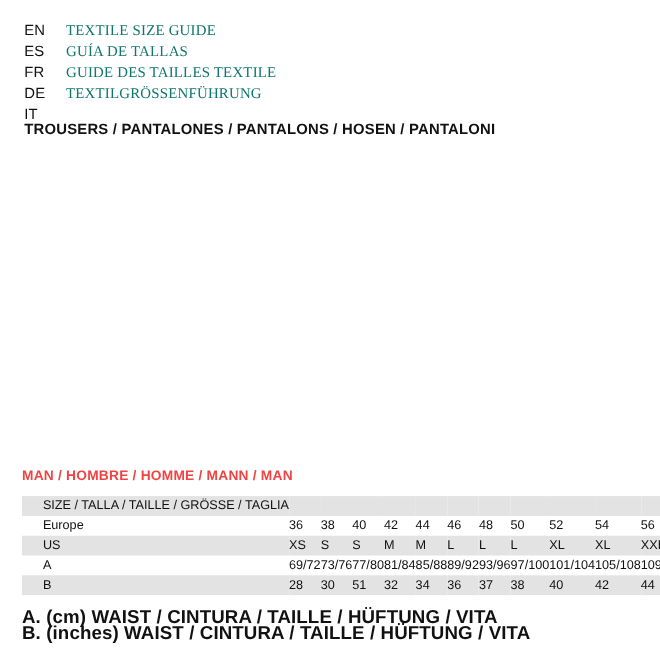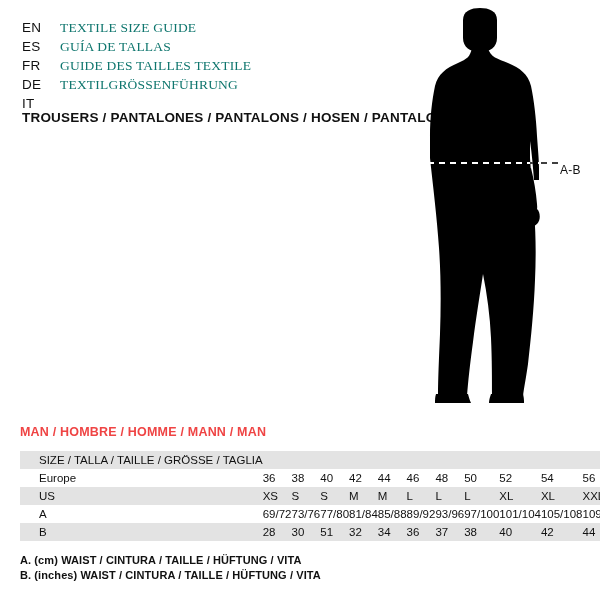--- a/index.html
+++ b/index.html
@@ -111,21 +111,21 @@
   }
   table.size-table td.cell {
     width: 52px;
     margin-top: 48px;
   }
 
   .footnotes {
     position: absolute;
     left: 20px;
     top: 553px;
-    font-size: 11px;
+    font-size: 17px;
     line-height: 15px;
     font-weight: bold;
     color: #111;
     letter-spacing: 0.1px;
   }
 </style>
 </head>
 <body>
 
 <div class="page">
@@ -147,64 +147,20 @@
       <span class="lang-code">DE</span>
       <span class="lang-text">TEXTILGRÖSSENFÜHRUNG</span>
     </div>
     <div class="lang-row">
       <span class="lang-code">IT</span>
     </div>
   </div>
 
   <div class="trousers-title">TROUSERS / PANTALONES / PANTALONS / HOSEN / PANTALONI</div>
 
-  <div class="figure-wrap">
-    <svg class="figure-svg" width="190" height="400" viewBox="0 0 190 400">
-
-      <path fill="#000000" d="M63 12 C63 3 71 0 80 0 C89 0 97 3 97 12 L97 30 C97 39 90 44 80 44 C70 44 63 39 63 30 Z"></path>
-
-      <path fill="#000000" d="M72 40 L88 40 C90 49 98 51 108 55
-        C120 60 128 66 131 78
-        C134 92 136 110 137 128
-        C138 142 139 152 139 160
-        L139 172 L134 172
-        C133 160 132 146 130 133
-        L130 150
-        L30 150
-        L30 128
-        C30 110 32 92 35 78
-        C38 66 46 60 58 55
-        C67 51 70 49 72 40 Z"></path>
-
-      <path fill="#000000" d="M131 160 C134 172 136 184 137 196 C138 204 135 212 129 214 C126 215 124 213 124 210 C124 202 126 192 126 182 L126 162 Z"></path>
-      <path fill="#000000" d="M124 196 C131 196 137 199 139 204 C141 210 139 216 134 218 C129 220 123 216 122 210 Z"></path>
-
-      <path fill="#000000" d="M30 150 L130 150
-        C131 168 133 186 134 204
-        C136 226 136 250 135 272
-        C134 300 131 330 128 356
-        C126 370 124 380 123 388
-        L92 388
-        C92 372 92 352 91 330
-        C90 308 87 286 83 266
-        C80 286 76 310 73 334
-        C70 356 68 374 67 388
-        L38 388
-        C38 372 39 350 40 326
-        C41 298 41 268 39 240
-        C37 210 33 178 30 150 Z"></path>
-
-      <path fill="#000000" d="M36 386 L68 386 C69 390 70 393 71 395 L35 395 C35 392 35 389 36 386 Z"></path>
-      <path fill="#000000" d="M91 386 L123 386 C124 390 124 393 124 395 L89 395 C89 392 90 389 91 386 Z"></path>
-
-      <line x1="28" y1="155" x2="152" y2="155" stroke="#ffffff" stroke-width="2" stroke-dasharray="6,5"></line>
-      <line x1="130" y1="155" x2="158" y2="155" stroke="#000000" stroke-width="1.4" stroke-dasharray="6,5"></line>
-    </svg>
-    <div class="ab-label">A-B</div>
-  </div>
 
   <div class="man-title">MAN / HOMBRE / HOMME / MANN / MAN</div>
 
   <table class="size-table">
     <tbody>
       <tr class="shaded">
         <td class="rowhead">SIZE / TALLA / TAILLE / GRÖSSE / TAGLIA</td>
         <td class="cell"></td>
         <td class="cell"></td>
         <td class="cell"></td>

